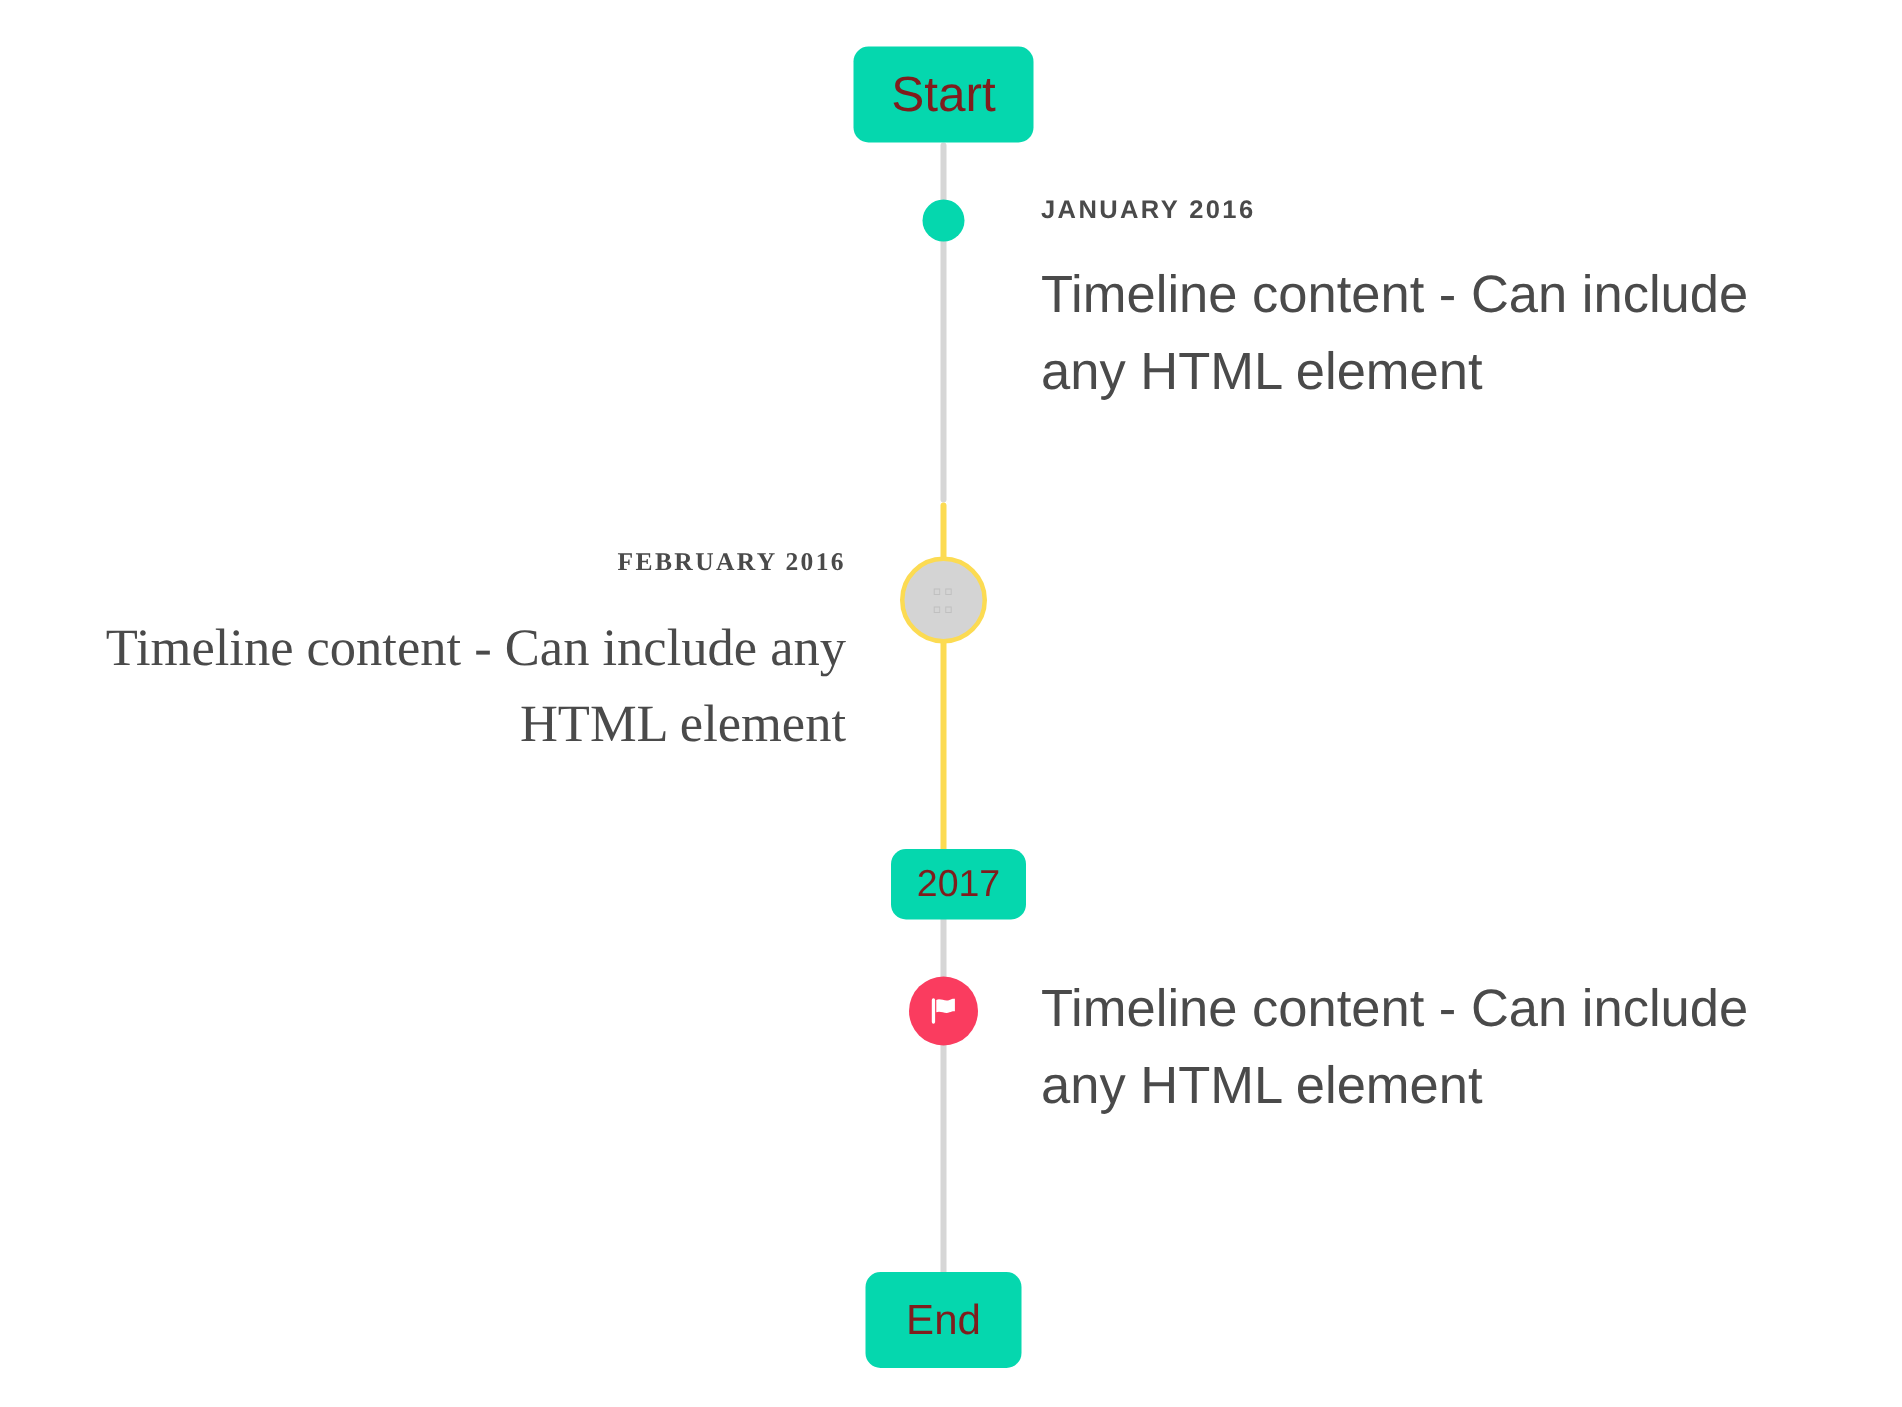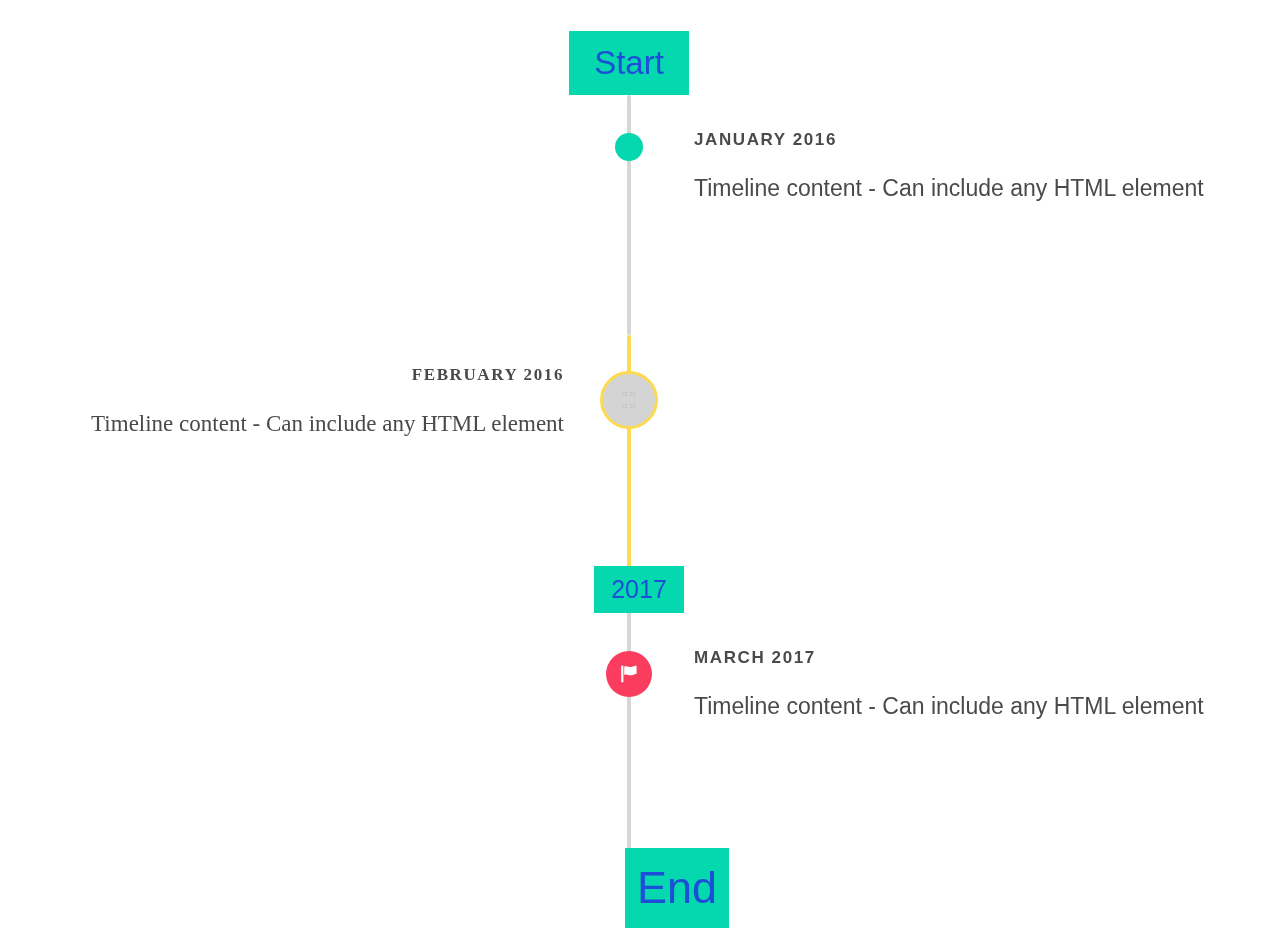--- a/index.html
+++ b/index.html
@@ -31,41 +31,40 @@
   .axis-yellow     { top: 335px; height: 233px; background: #fcdb52; }
   .axis-gray-bottom{ top: 610px; height: 245px; background: #d6d6d6; }
 
   
   .badge {
     position: absolute;
     display: flex;
     align-items: center;
     justify-content: center;
     background: #05d7ae;
-    color: #1d4ed8;
-    border-radius: 0;
+    color: #7f1d1d;
+    border-radius: 10px;
     box-sizing: border-box;
     z-index: 4;
   }
   .badge-start {
     left: 569px;  top: 31px;
     width: 120px; height: 64px;
     font-size: 33px;
   }
   .badge-divider {
     left: 584px;  top: 566px;
     width: 90px;  height: 47px;
     font-size: 25px;
     margin-left: 10px;
   }
   .badge-end {
     left: 577px;  top: 848px;
-    width: 104px; height: 80px;
-    font-size: 45px;
-    margin-left: 48px;
+    width: 104px; height: 64px;
+    font-size: 28px;
   }
 
   
   .entry {
     position: absolute;
     width: 524px;
   }
   .entry-right { left: 694px; text-align: left; }
   .entry-left  { left: 40px;  text-align: right; }
 
@@ -75,21 +74,21 @@
 
   .entry-date {
     font-size: 17px;
     font-weight: bold;
     letter-spacing: 1.6px;
     color: #4a4a4a;
     margin: 0 0 22px 0;
     line-height: 1.2;
   }
   .entry-body {
-    font-size: 23px;
+    font-size: 35px;
     color: #4a4a4a;
     line-height: 1.45;
     margin: 0;
     font-weight: 400;
   }
 
   
   .marker {
     position: absolute;
     display: flex;
@@ -159,21 +158,20 @@
     <span>2017</span>
   </div>
 
   <div class="marker marker-flag">
     <svg class="flag-icon" width="24" height="24" viewBox="0 0 24 24">
       <rect x="4.2" y="3.5" width="2.2" height="17" rx="1.1" fill="#ffffff"></rect>
       <path d="M7.2 4.6 C10 3.2 13 6.0 16 4.6 C17.6 3.9 18.8 3.6 19.6 3.9 L19.6 12.2 C18.8 11.9 17.6 12.2 16 12.9 C13 14.3 10 11.5 7.2 12.9 Z" fill="#ffffff"></path>
     </svg>
   </div>
   <div class="entry entry-right entry-3">
-    <div class="entry-date">MARCH 2017</div>
     <div class="entry-body">Timeline content - Can include any HTML element</div>
   </div>
 
   <div class="badge badge-end">
     <span>End</span>
   </div>
 
 </div>
 
 </body></html>

